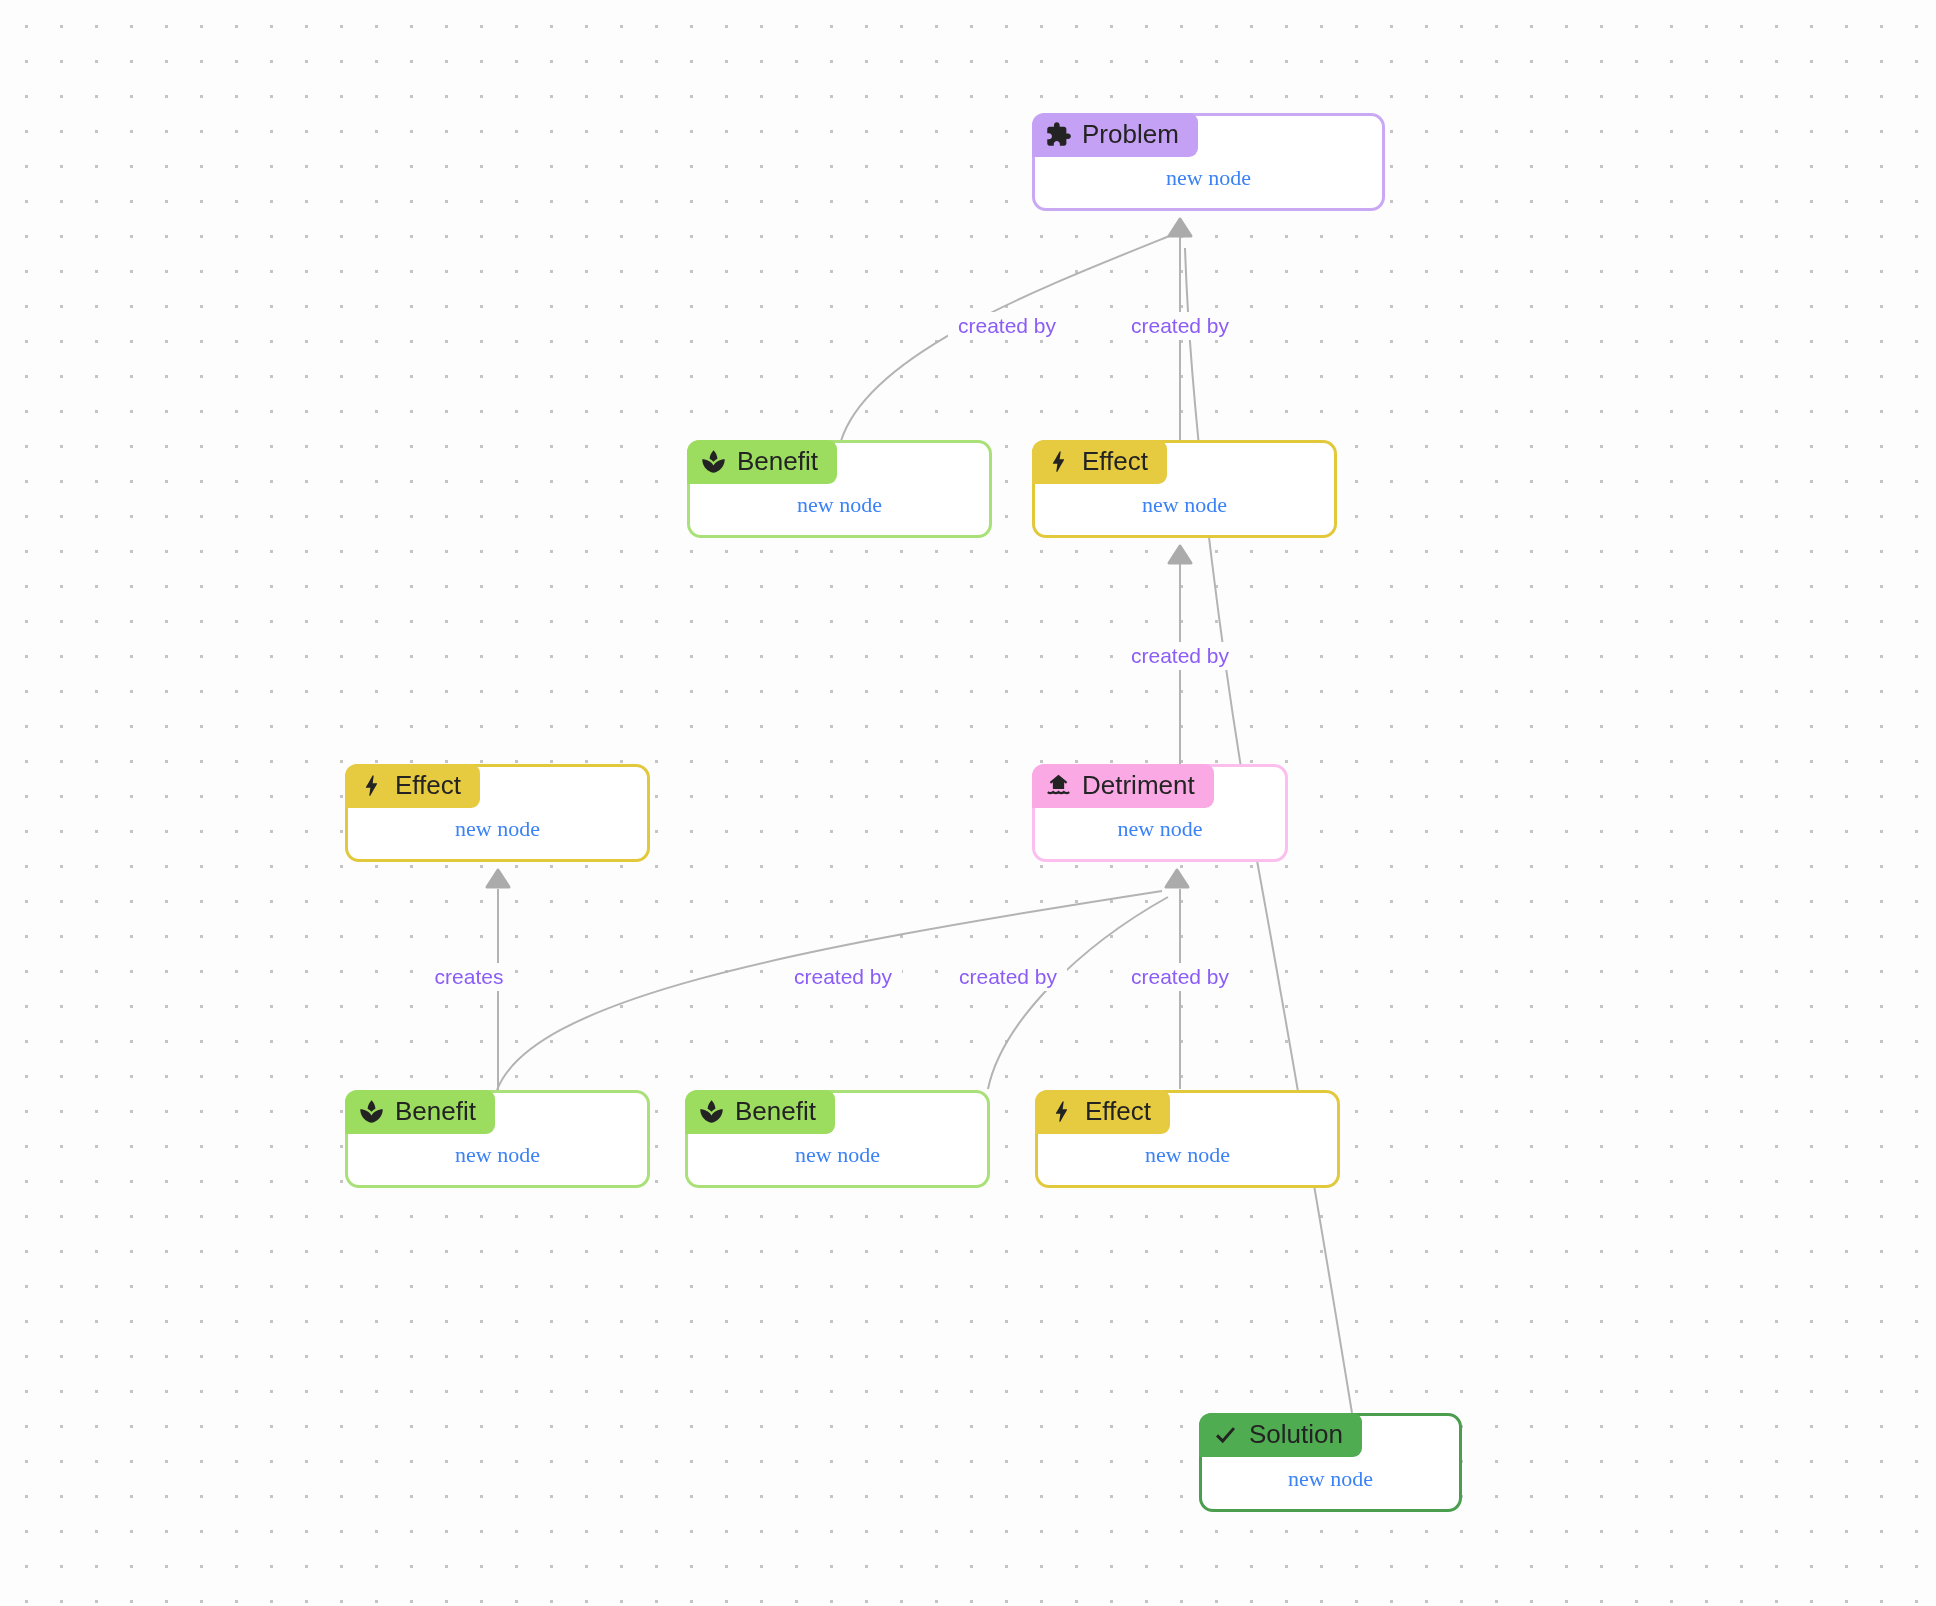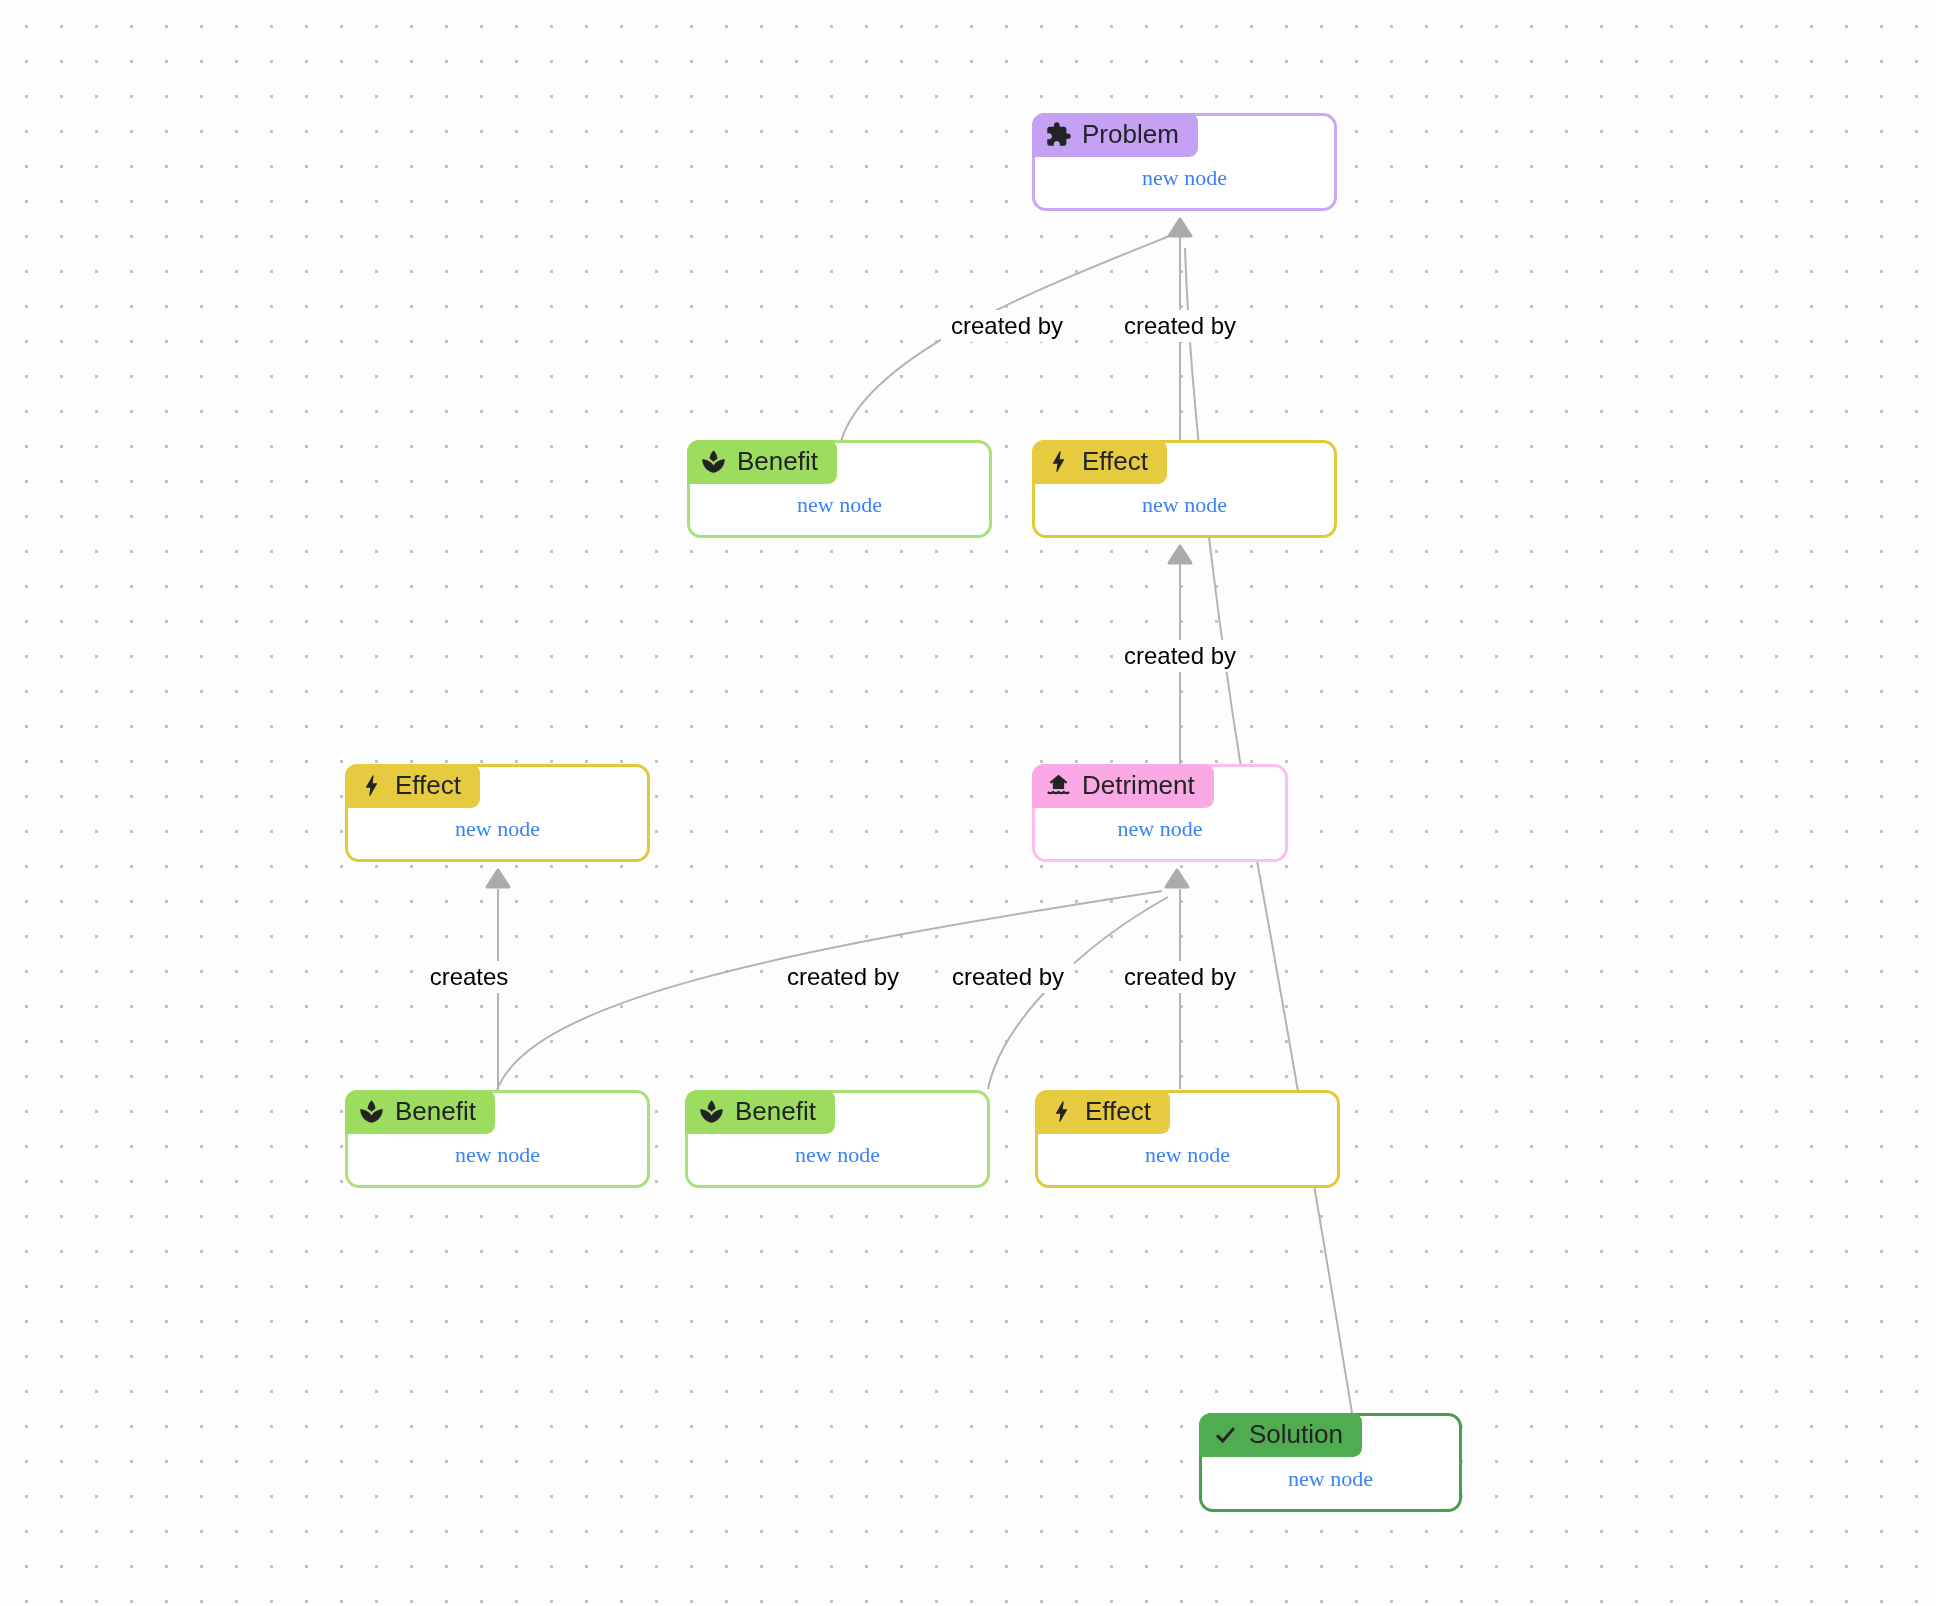--- a/index.html
+++ b/index.html
@@ -26,21 +26,21 @@
   .badge-icon{display:inline-flex;}
   .badge-icon svg{width:27px;height:27px;display:block;}
   .node-title{
     position:absolute;left:0;top:0;right:0;bottom:0;
     display:flex;align-items:center;justify-content:center;
     padding-top:32px;font-size:22px;color:#3b82f6;font-family:Liberation Serif, serif;
   }
   .edge-label{
     position:absolute;transform:translate(-50%,-50%);
     background:#fdfdfd;padding:2px 10px;
-    font-size:24px;color:#000000;white-space:nowrap;
+    font-size:21px;color:#8b5cf6;white-space:nowrap;
   }
 </style>
 </head>
 <body>
 
 <div class="canvas">
   <svg id="edge-layer">
       <path d="M 841 441 C 868 355 1030 292 1172 235" class="edge-path"></path>
       <path d="M 1180 441 L 1180 236" class="edge-path"></path>
       <path d="M 1180 764 L 1180 564" class="edge-path"></path>
@@ -54,21 +54,21 @@
       <polygon points="498,870 487,887 509,887" class="edge-arrow"></polygon>
       <polygon points="1177,870 1166,887 1188,887" class="edge-arrow"></polygon>
     </svg>
 <div class="edge-label" style="left: 1007px; top: 326px;">created by</div>
     <div class="edge-label" style="left: 1180px; top: 326px;">created by</div>
     <div class="edge-label" style="left: 1180px; top: 656px;">created by</div>
     <div class="edge-label" style="left: 469px; top: 977px;">creates</div>
     <div class="edge-label" style="left: 843px; top: 977px;">created by</div>
     <div class="edge-label" style="left: 1008px; top: 977px;">created by</div>
     <div class="edge-label" style="left: 1180px; top: 977px;">created by</div>
-    <div class="node" style="left: 1032px; top: 113px; width: 305px; height: 98px; border-color: rgb(201, 169, 244);">
+    <div class="node" style="left: 1032px; top: 113px; width: 353px; height: 98px; border-color: rgb(201, 169, 244);">
     <div class="badge" style="background: rgb(197, 161, 246);">
       <span class="badge-icon">
           <svg viewBox="0 0 24 24" fill="#232323">
             <path d="M20.5 11H19V7c0-1.1-.9-2-2-2h-4V3.5C13 2.12 11.88 1 10.5 1S8 2.12 8 3.5V5H4c-1.1 0-1.99.9-1.99 2v3.8H3.5c1.49 0 2.7 1.21 2.7 2.7s-1.21 2.7-2.7 2.7H2V20c0 1.1.9 2 2 2h3.8v-1.5c0-1.49 1.21-2.7 2.7-2.7 1.49 0 2.7 1.21 2.7 2.7V22H17c1.1 0 2-.9 2-2v-4h1.5c1.38 0 2.5-1.12 2.5-2.5S21.88 11 20.5 11z"></path>
           </svg>
         </span>
       <span class="badge-label">Problem</span>
     </div>
     <div class="node-title">new node</div>
   </div>

